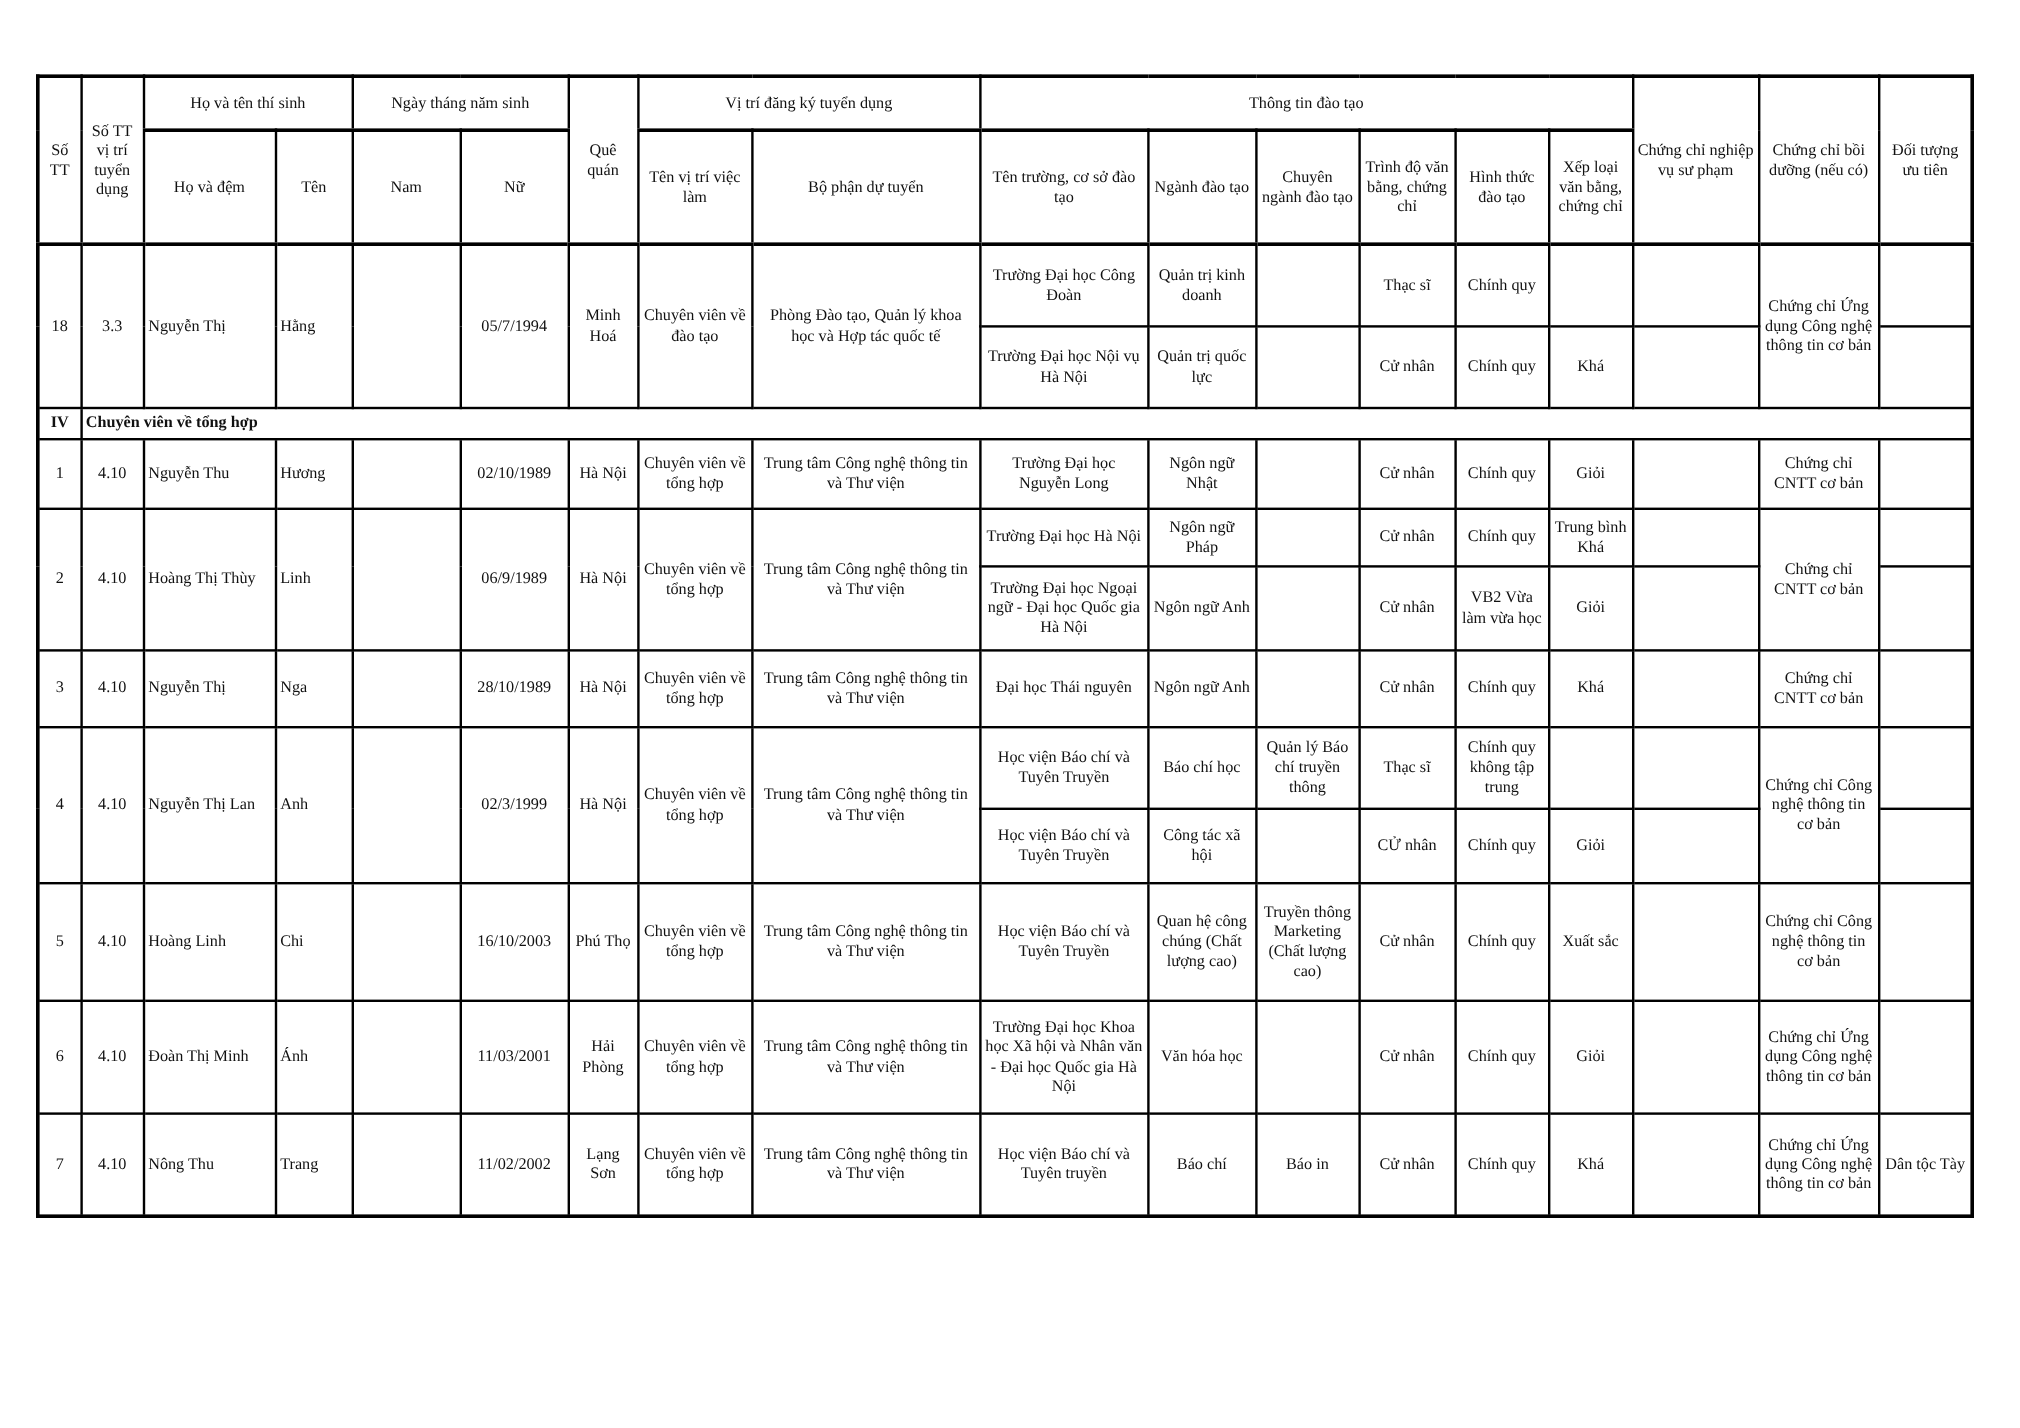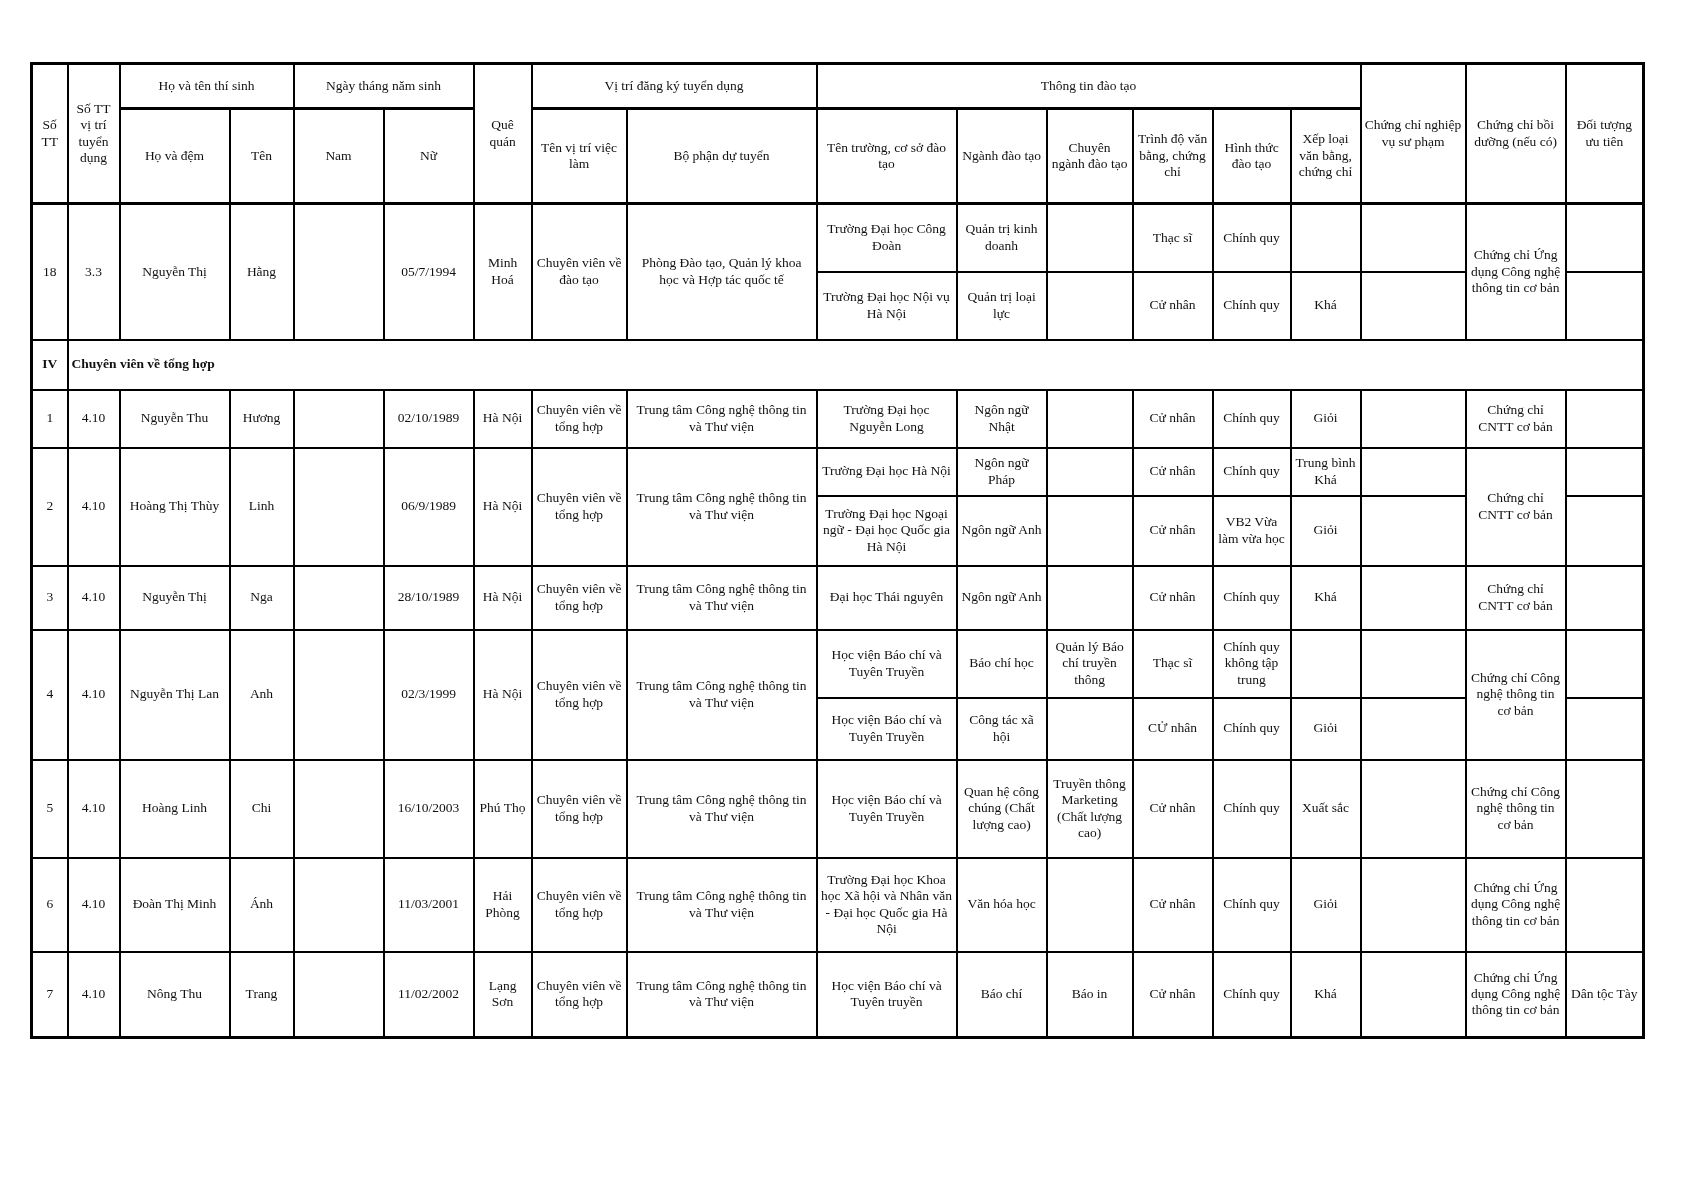--- a/index.html
+++ b/index.html
@@ -30,25 +30,25 @@
     line-height: 1.22;
     text-align: center;
     vertical-align: middle;
     overflow: hidden;
     word-wrap: break-word;
   }
   .doc thead th {
     font-weight: normal;
     border-bottom-width: 3px;
   }
-  .doc .left { text-align: center; }
+  .doc .left { text-align: left; }
   .doc tr.section-row td {
     font-weight: bold;
     height: 24px;
-    padding: 12px 3px;
+    padding: 0 3px;
   }
   .doc tr.section-row td.section-title { text-align: left; }
 </style>
 </head>
 <body>
 
 <table class="doc">
   <colgroup>
     <col style="width:36px">
       <col style="width:52px">
@@ -114,21 +114,21 @@
       <td></td>
       <td>Thạc sĩ</td>
       <td>Chính quy</td>
       <td></td>
       <td></td>
       <td rowspan="2">Chứng chỉ Ứng dụng Công nghệ thông tin cơ bản</td>
       <td></td>
     </tr>
     <tr style="height:68px">
       <td>Trường Đại học Nội vụ Hà Nội</td>
-      <td>Quản trị loại lực</td>
+      <td>Quản trị quốc lực</td>
       <td></td>
       <td>Cử nhân</td>
       <td>Chính quy</td>
       <td>Khá</td>
       <td></td>
       <td></td>
     </tr>
 
     <tr class="section-row" style="height:24px">
       <td>IV</td>

